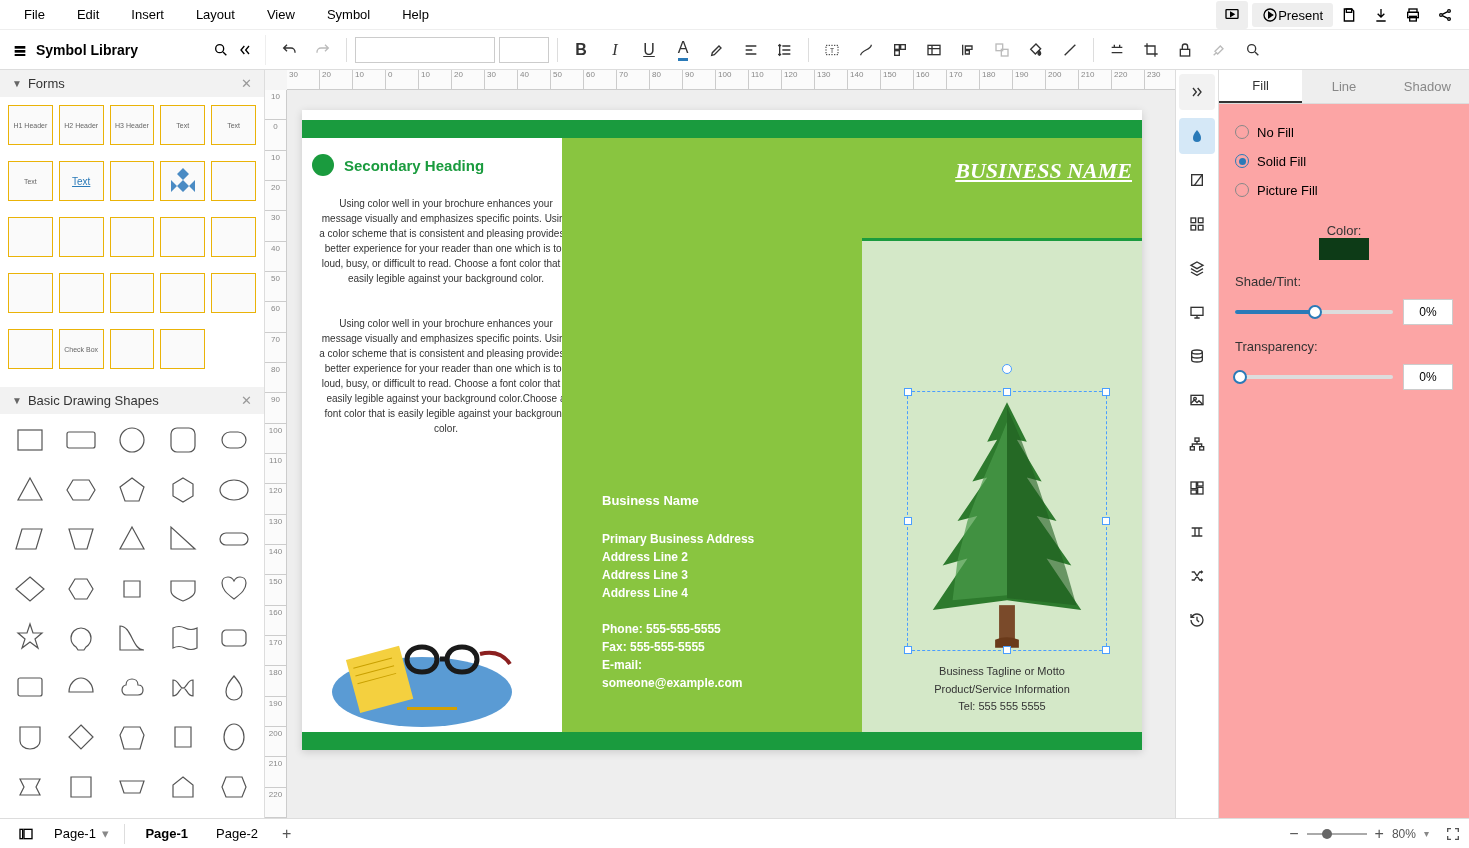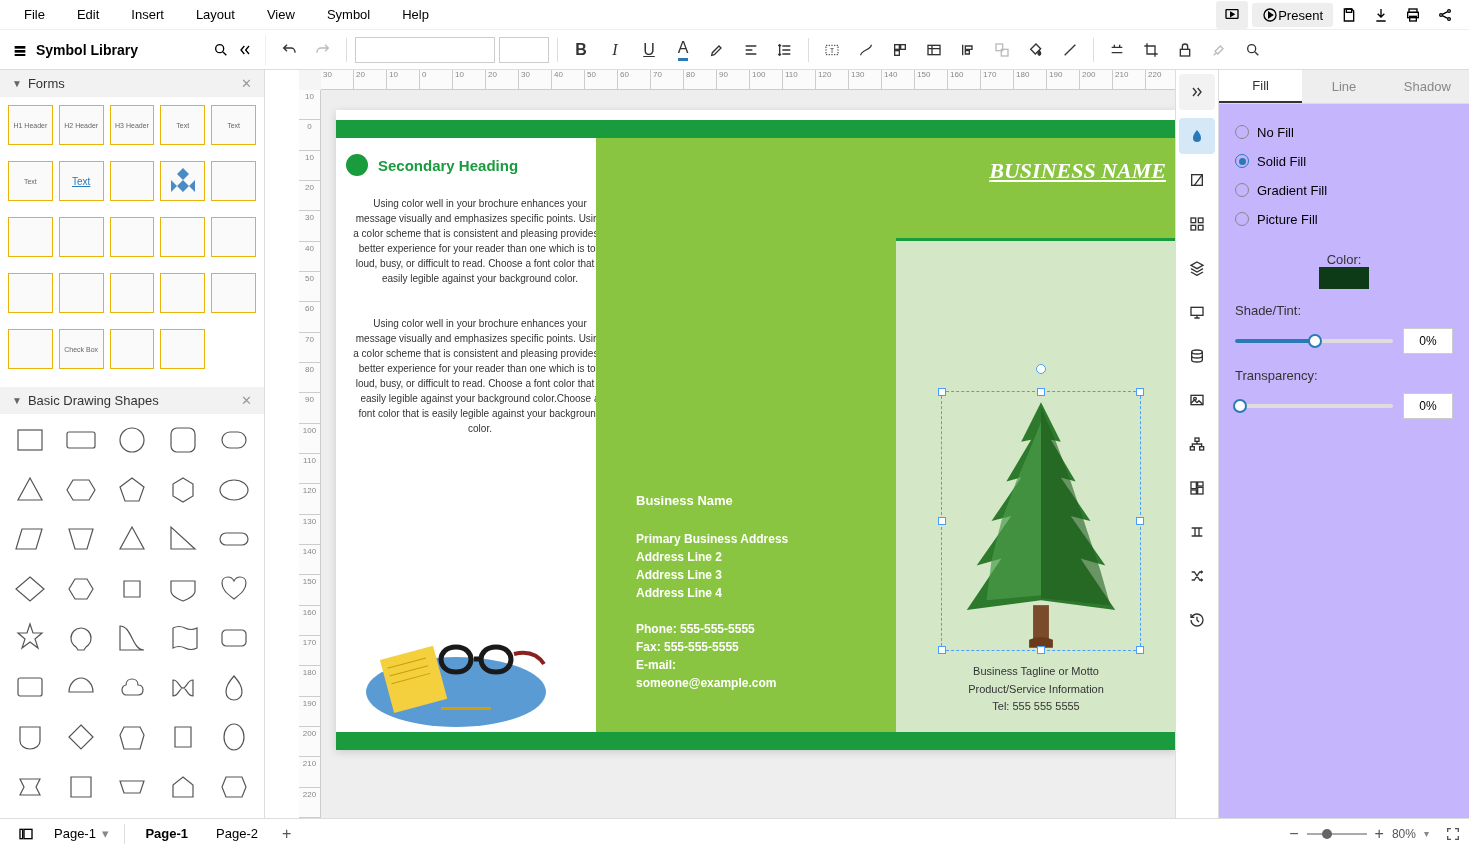--- a/index.html
+++ b/index.html
@@ -21,21 +21,21 @@
 .main { display:flex; height:748px; }
 .left-panel { width:265px; border-right:1px solid #ddd; background:#fff; display:flex; flex-direction:column; }
 .cat-header { background:#f2f2f2; padding:6px 12px; display:flex; align-items:center; font-size:13px; color:#333; cursor:pointer; }
 .cat-header .chev { margin-right:6px; font-size:10px; color:#666; }
 .cat-header .close { margin-left:auto; color:#999; cursor:pointer; }
 .forms-grid { padding:8px; display:grid; grid-template-columns:repeat(5,1fr); gap:6px; height:290px; overflow:hidden; }
 .form-thumb { height:40px; border:1px solid #eab308; background:#fafafa; font-size:7px; display:flex; align-items:center; justify-content:center; color:#666; }
 .shapes-grid { padding:8px; display:grid; grid-template-columns:repeat(5,1fr); gap:8px; overflow-y:auto; flex:1; }
 .shape-thumb { height:36px; display:flex; align-items:center; justify-content:center; cursor:pointer; }
 .shape-thumb svg { stroke:#555; fill:none; stroke-width:1.2; }
-.canvas-area { flex:1; position:relative; background:#f5f5f5; overflow:hidden; display:flex;margin-left:34px;}
+.canvas-area { flex:1; position:relative; background:#f5f5f5; overflow:hidden; display:flex;}
 .ruler-h { position:absolute; top:0; left:22px; right:0; height:20px; background:#fbfbfb; border-bottom:1px solid #ccc; font-size:8px; display:flex; overflow:hidden;}
 .ruler-h .tick { width:33px; border-right:1px solid #ccc; padding-left:2px; color:#888; flex-shrink:0;}
 .ruler-v { position:absolute; top:20px; left:0; bottom:0; width:22px; background:#fbfbfb; border-right:1px solid #ccc; font-size:8px; display:flex; flex-direction:column;}
 .ruler-v .tick { height:33px; border-bottom:1px solid #ccc; padding-top:2px; color:#888; text-align:center;}
 .canvas-inner { position:absolute; top:20px; left:22px; right:0; bottom:0; overflow:auto; background:#eee; }
 .page { position:absolute; top:20px; left:15px; width:840px; height:640px; background:#fff; box-shadow:0 2px 8px rgba(0,0,0,0.15); }
 .green-bar-top { position:absolute; top:10px; left:0; right:0; height:18px; background:#1a9b3e; }
 .green-bar-bot { position:absolute; bottom:0; left:0; right:0; height:18px; background:#1a9b3e; }
 .col-left { position:absolute; top:28px; left:0; width:288px; bottom:18px; background:#fff; padding:16px 10px; }
 .col-mid { position:absolute; top:28px; left:260px; width:300px; bottom:18px; background:#89c540; padding:16px; color:#fff; font-size:12px; }
@@ -49,21 +49,21 @@
 .biz-info { position:absolute; bottom:40px; left:40px; font-size:12px; line-height:1.5; }
 .biz-info .head { font-weight:bold; font-size:13px; margin-bottom:20px;}
 .tree-sel { position:absolute; top:150px; left:45px; width:200px; height:260px; border:1px dashed #4a9eff; }
 .handle { position:absolute; width:8px; height:8px; background:#fff; border:1px solid #4a9eff; }
 .rot-handle { position:absolute; width:10px; height:10px; background:#fff; border:1px solid #4a9eff; border-radius:50%; top:-28px; left:50%; margin-left:-5px; }
 .right-card .info { position:absolute; bottom:16px; left:0; right:0; text-align:center; font-size:11px; color:#333; line-height:1.6; font-family:Georgia,serif;}
 .side-tools { width:44px; background:#fff; border-left:1px solid #ddd; border-right:1px solid #ddd; display:flex; flex-direction:column; align-items:center; padding-top:4px; gap:8px; }
 .side-tools .st-btn { width:36px; height:36px; display:flex; align-items:center; justify-content:center; cursor:pointer; border-radius:4px; color:#333; }
 .side-tools .st-btn.active { background:#d5e8f7; color:#2a7ab8;}
 .side-tools .exp-btn { background:#f2f2f2; }
-.prop-panel { width:250px; background:#c4b5fd; display:flex; flex-direction:column; font-size:13px; }
+.prop-panel { width:250px; background:#fca5a5; display:flex; flex-direction:column; font-size:13px; }
 .prop-tabs { display:flex; height:34px; border-bottom:1px solid #ddd; }
 .prop-tab { flex:1; display:flex; align-items:center; justify-content:center; cursor:pointer; color:#888; background:#eee;}
 .prop-tab.active { background:#fff; color:#333; font-weight:500; border-bottom:2px solid #333;}
 .prop-body { padding:14px 16px; }
 .radio-row { display:flex; align-items:flex-start; gap:8px; padding:7px 0; cursor:pointer; }
 .radio { width:14px; height:14px; border:1.5px solid #888; border-radius:50%; display:flex; align-items:center; justify-content:center;}
 .radio.checked { border-color:#2a7ab8; }
 .radio.checked::after { content:''; width:7px; height:7px; background:#2a7ab8; border-radius:50%; }
 .prop-label { margin-top:14px; margin-bottom:6px; color:#333; }
 .prop-row { display:flex; align-items:center; justify-content:space-between;flex-direction:column; }
@@ -735,24 +735,20 @@
       <div class="radio-row">
           <div class="radio"></div>
           <span>No Fill</span>
         </div>
       <div class="radio-row">
           <div class="radio checked"></div>
           <span>Solid Fill</span>
         </div>
       <div class="radio-row">
           <div class="radio"></div>
-          <span>Gradient Fill</span>
-        </div>
-      <div class="radio-row">
-          <div class="radio"></div>
           <span>Picture Fill</span>
         </div>
 
       <div class="prop-row" style="margin-top:18px">
         <span class="prop-label" style="margin:0">Color:</span>
         <div class="color-swatch"></div>
       </div>
 
       <div class="prop-label">Shade/Tint:</div>
       <div class="slider-row">

